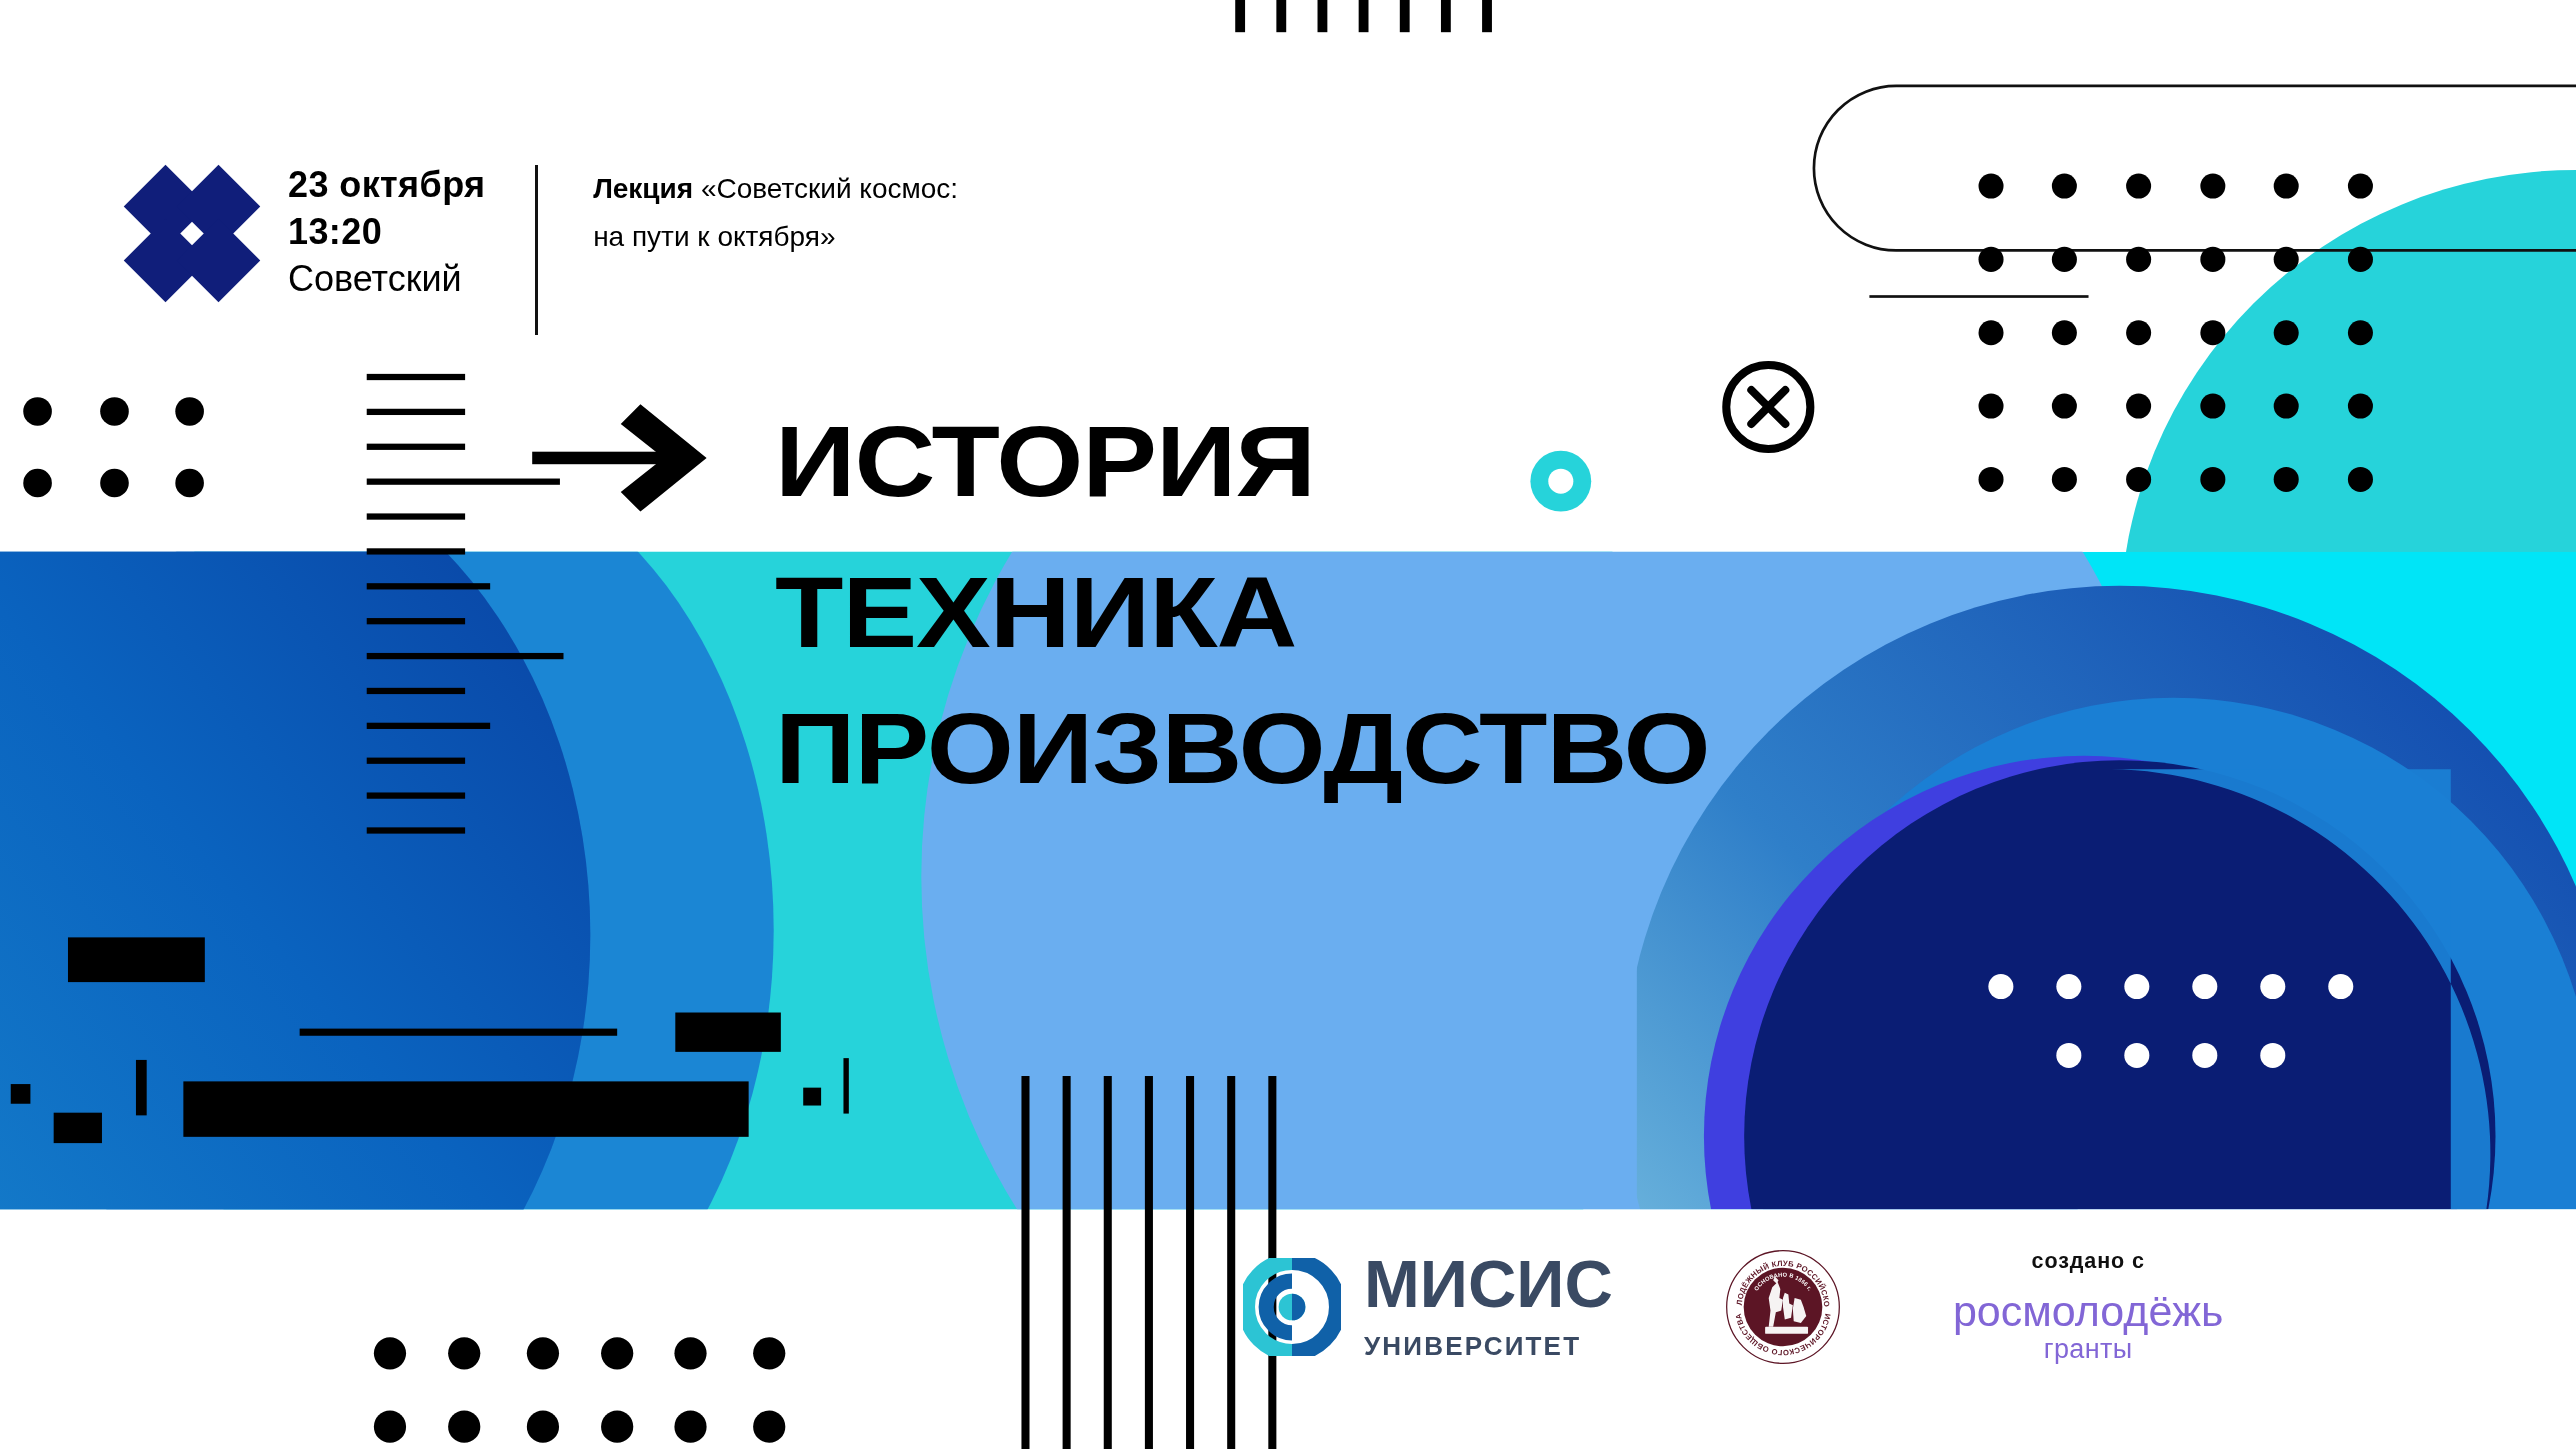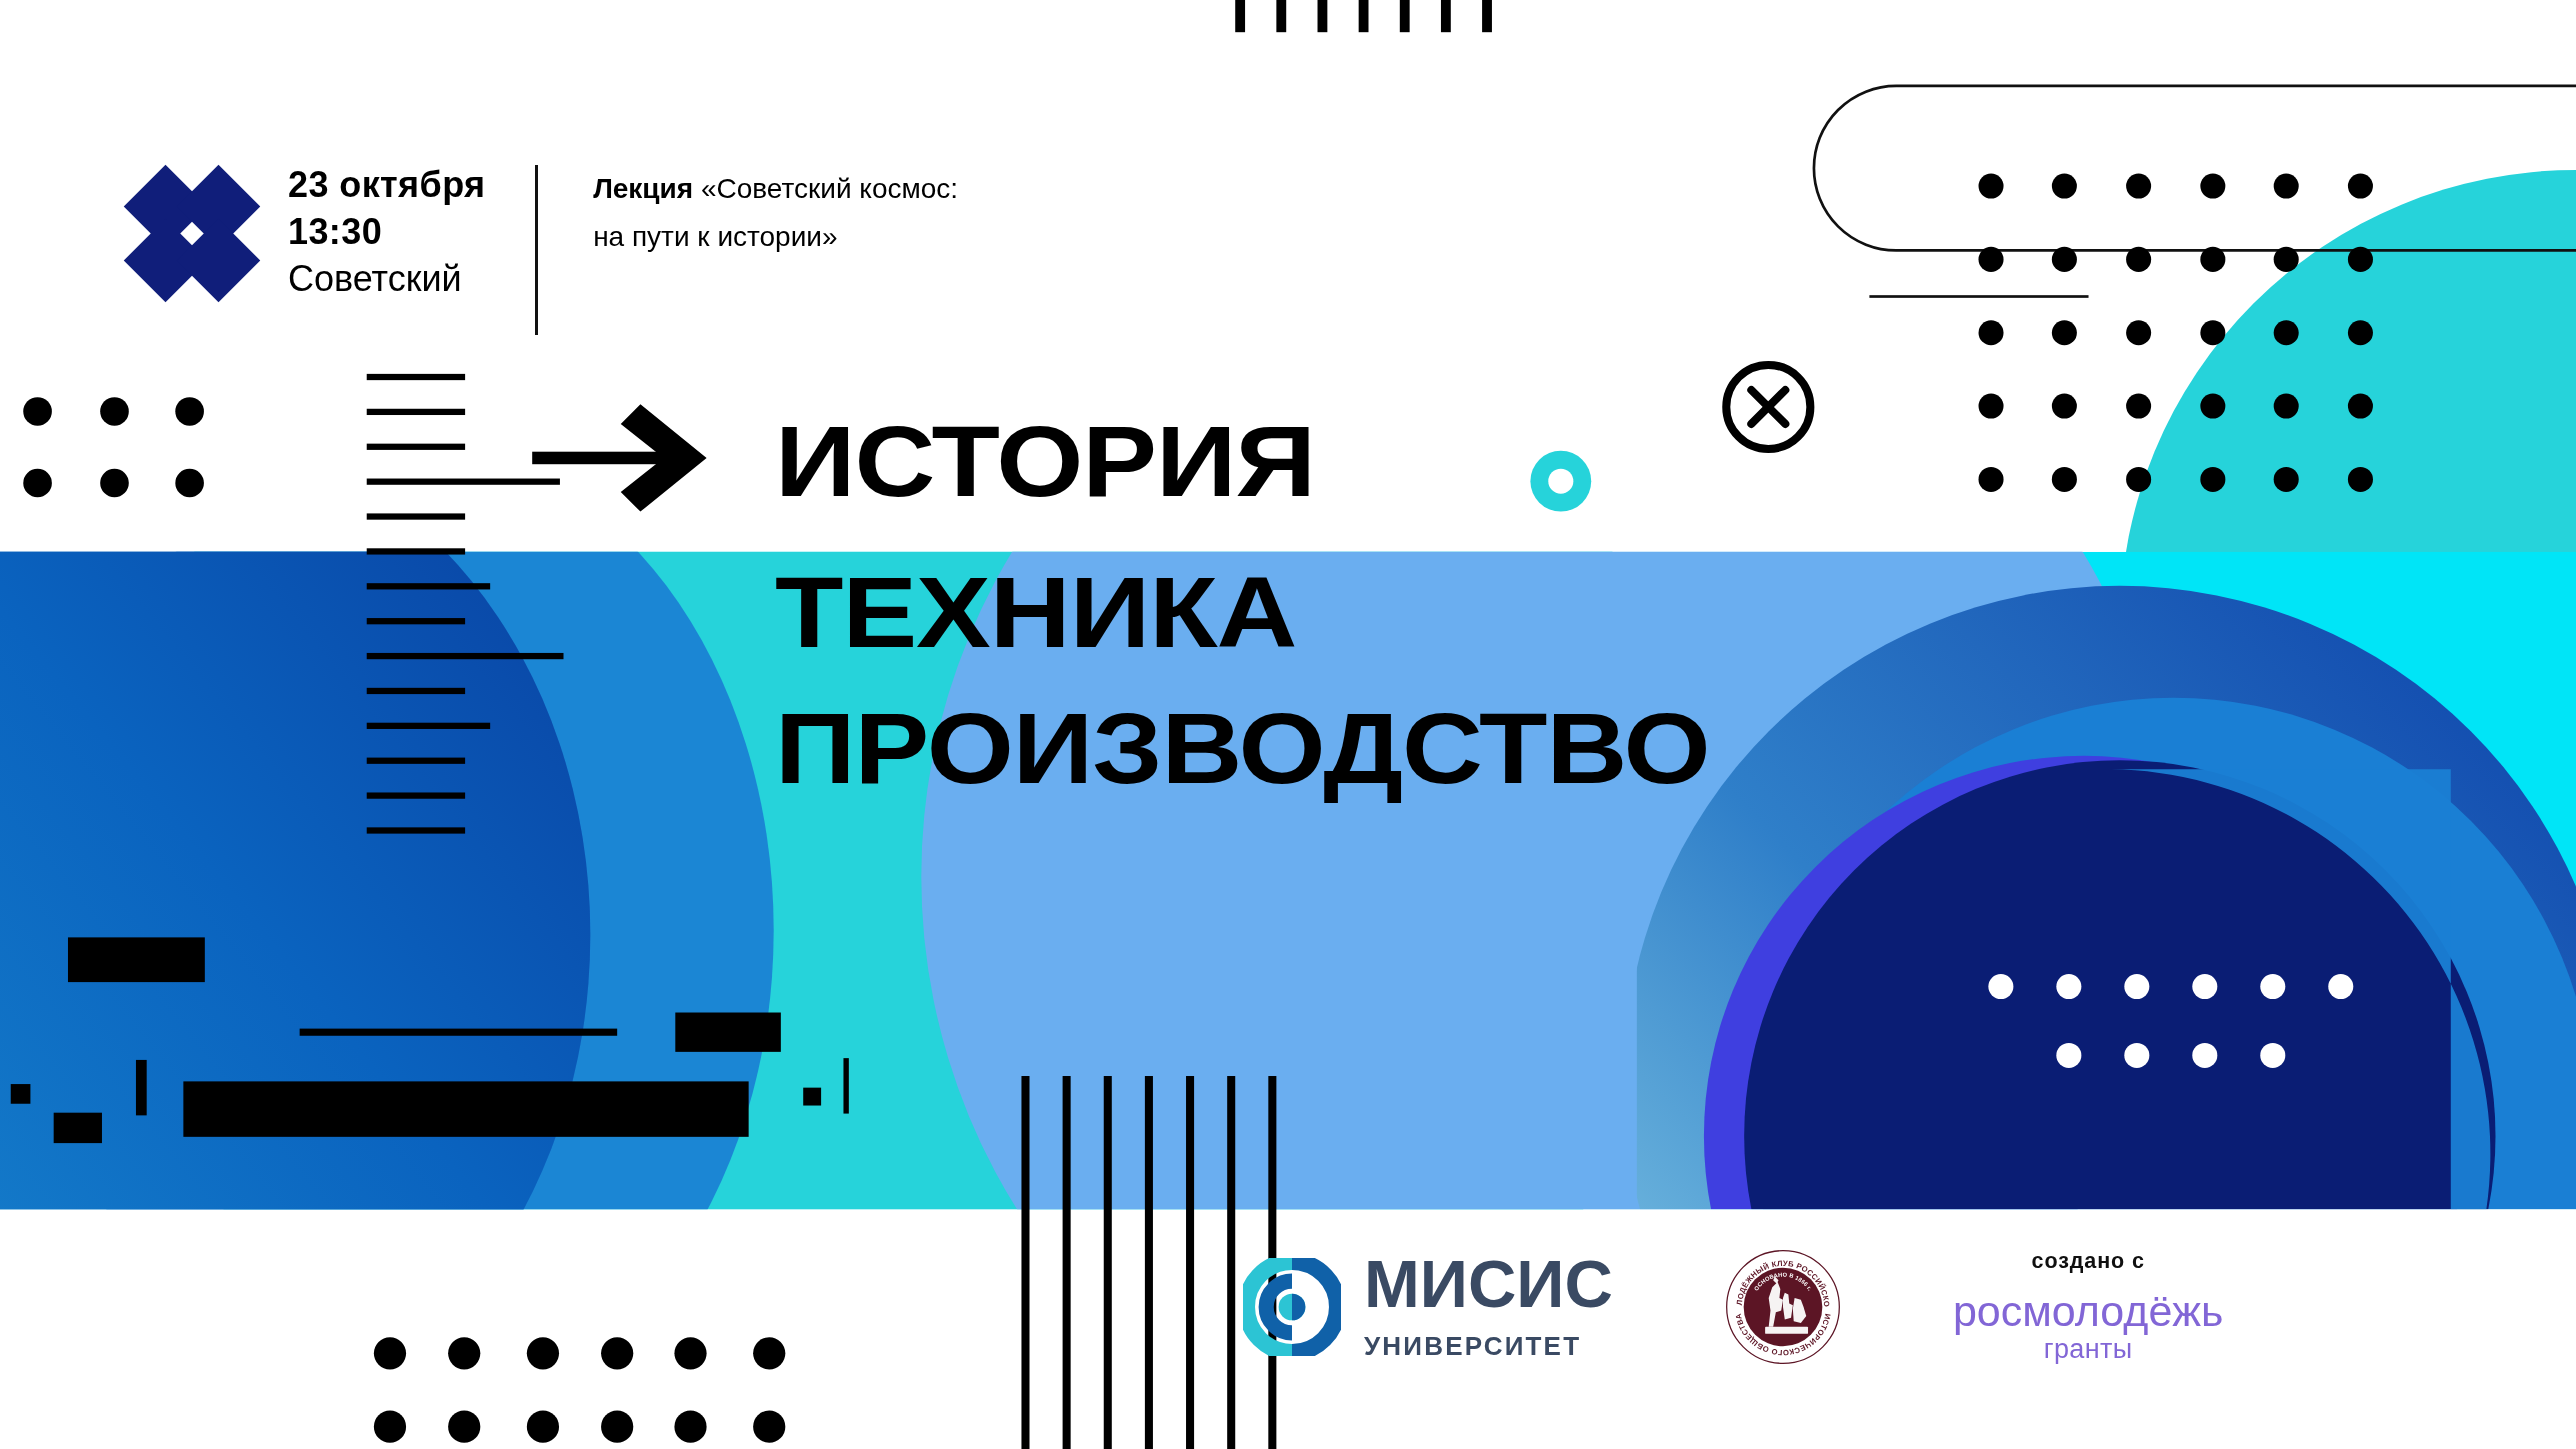--- a/index.html
+++ b/index.html
@@ -296,30 +296,30 @@
 
     <div id="logo-diamonds">
       <div class="dia" style="left:1.8px;top:7.2px;"></div>
       <div class="dia" style="left:55px;top:7.2px;"></div>
       <div class="dia" style="left:1.8px;top:61px;"></div>
       <div class="dia" style="left:55px;top:61px;"></div>
     </div>
 
     <div id="meta-block">
       <div id="meta-date">23 октября</div>
-      <div id="meta-time">13:30</div>
+      <div id="meta-time">13:20</div>
       <div id="meta-place">Советский</div>
     </div>
 
     <div id="divider-rule"></div>
 
     <div id="lecture-block">
       <span id="lecture-kicker">Лекция</span>
       <span>«Советский космос:</span><br>
-      <span>на пути к истории»</span>
+      <span>на пути к октября»</span>
     </div>
   </div>
 
   <div class="hl" id="hl1">ИСТОРИЯ</div>
   <div class="hl" id="hl2">ТЕХНИКА</div>
   <div class="hl" id="hl3">ПРОИЗВОДСТВО</div>
 
   <div id="footer-logos">
 
     <div id="misis-logo">

